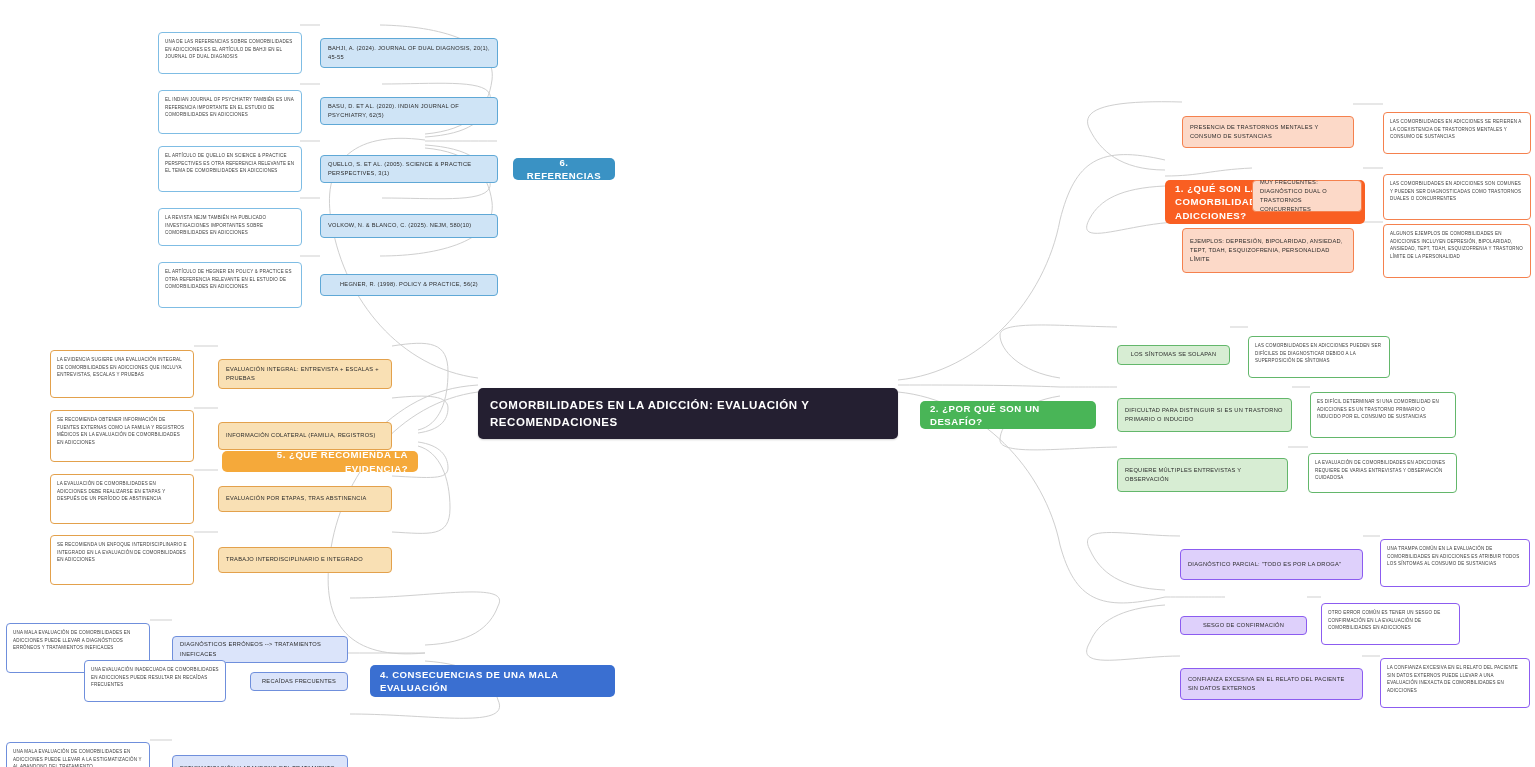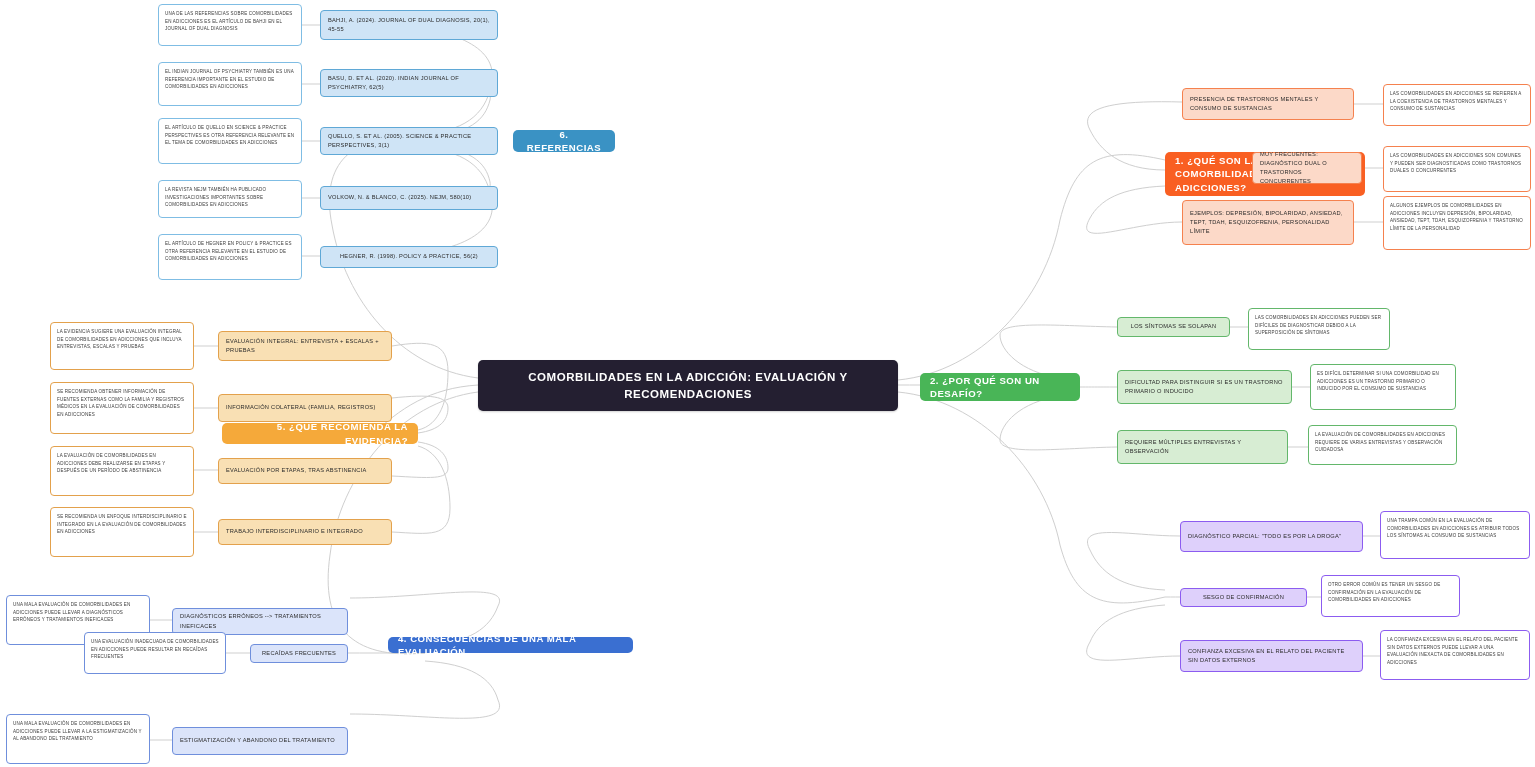--- a/index.html
+++ b/index.html
@@ -20,20 +20,21 @@
     left: 0; top: 0;
     width: 1535px; height: 767px;
     pointer-events: none;
   }
   .node {
     position: absolute;
     border-radius: 5px;
     display: flex;
     align-items: center;
     letter-spacing: .2px;
+    margin-top: 28px;
   }
   
   .root {
     background: #241f31;
     color: #ffffff;
     font-size: 11.5px;
     font-weight: bold;
     letter-spacing: .55px;
     line-height: 1.45;
     padding: 9px 12px;
@@ -164,21 +165,21 @@
       <path d="M425 145 C 470 148, 486 162, 490 182 C 494 204, 440 198, 382 198"></path>
       <path d="M425 148 C 470 152, 488 172, 492 202 C 497 240, 440 256, 380 256"></path>
       <path d="M300 25 L 320 25"></path>
       <path d="M300 84 L 320 84"></path>
       <path d="M300 141 L 320 141"></path>
       <path d="M300 198 L 320 198"></path>
       <path d="M300 256 L 320 256"></path>
     </g>
   </svg>
 
-  <div class="node root" style="left:478px; top:360px; width:420px;text-align:center;">
+  <div class="node root" style="left:478px; top:360px; width:420px;">
     <span>COMORBILIDADES EN LA ADICCIÓN: EVALUACIÓN Y RECOMENDACIONES</span>
   </div>
 
   <div class="node branch b1" style="left:1165px; top:152px; width:200px; height:44px;">
     <span>1. ¿QUÉ SON LAS COMORBILIDADES EN ADICCIONES?</span>
   </div>
 
   <div class="node sub s1" style="left:1182px; top:88px; width:172px; height:32px;">
     <span>PRESENCIA DE TRASTORNOS MENTALES Y CONSUMO DE SUSTANCIAS</span>
   </div>
@@ -193,21 +194,21 @@
     <span>LAS COMORBILIDADES EN ADICCIONES SON COMUNES Y PUEDEN SER DIAGNOSTICADAS COMO TRASTORNOS DUALES O CONCURRENTES</span>
   </div>
 
   <div class="node sub s1" style="left:1182px; top:200px; width:172px; height:45px;">
     <span>EJEMPLOS: DEPRESIÓN, BIPOLARIDAD, ANSIEDAD, TEPT, TDAH, ESQUIZOFRENIA, PERSONALIDAD LÍMITE</span>
   </div>
   <div class="node leaf l1" style="left:1383px; top:196px; width:148px; height:54px;">
     <span>ALGUNOS EJEMPLOS DE COMORBILIDADES EN ADICCIONES INCLUYEN DEPRESIÓN, BIPOLARIDAD, ANSIEDAD, TEPT, TDAH, ESQUIZOFRENIA Y TRASTORNO LÍMITE DE LA PERSONALIDAD</span>
   </div>
 
-  <div class="node branch b2" style="left:920px; top:373px; width:160px; height:28px; justify-content:center;">
+  <div class="node branch b2" style="left:920px; top:373px; width:176px; height:28px; justify-content:center;">
     <span>2. ¿POR QUÉ SON UN DESAFÍO?</span>
   </div>
 
   <div class="node sub s2" style="left:1117px; top:317px; width:113px; height:20px; justify-content:center;">
     <span style="text-align:center">LOS SÍNTOMAS SE SOLAPAN</span>
   </div>
   <div class="node leaf l2" style="left:1248px; top:308px; width:142px; height:42px;">
     <span>LAS COMORBILIDADES EN ADICCIONES PUEDEN SER DIFÍCILES DE DIAGNOSTICAR DEBIDO A LA SUPERPOSICIÓN DE SÍNTOMAS</span>
   </div>
 
@@ -240,21 +241,21 @@
     <span>OTRO ERROR COMÚN ES TENER UN SESGO DE CONFIRMACIÓN EN LA EVALUACIÓN DE COMORBILIDADES EN ADICCIONES</span>
   </div>
 
   <div class="node sub s3" style="left:1180px; top:640px; width:183px; height:32px;">
     <span>CONFIANZA EXCESIVA EN EL RELATO DEL PACIENTE SIN DATOS EXTERNOS</span>
   </div>
   <div class="node leaf l3" style="left:1380px; top:630px; width:150px; height:50px;">
     <span>LA CONFIANZA EXCESIVA EN EL RELATO DEL PACIENTE SIN DATOS EXTERNOS PUEDE LLEVAR A UNA EVALUACIÓN INEXACTA DE COMORBILIDADES EN ADICCIONES</span>
   </div>
 
-  <div class="node branch b4" style="left:388px; top:637px; width:245px; height:16px; justify-content:flex-end;">
+  <div class="node branch b4" style="left:370px; top:637px; width:245px; height:32px; justify-content:flex-end;">
     <span>4. CONSECUENCIAS DE UNA MALA EVALUACIÓN</span>
   </div>
 
   <div class="node sub s4" style="left:172px; top:608px; width:176px; height:27px;">
     <span>DIAGNÓSTICOS ERRÓNEOS --&gt; TRATAMIENTOS INEFICACES</span>
   </div>
   <div class="node leaf l4" style="left:6px; top:595px; width:144px; height:50px;">
     <span>UNA MALA EVALUACIÓN DE COMORBILIDADES EN ADICCIONES PUEDE LLEVAR A DIAGNÓSTICOS ERRÓNEOS Y TRATAMIENTOS INEFICACES</span>
   </div>
 

